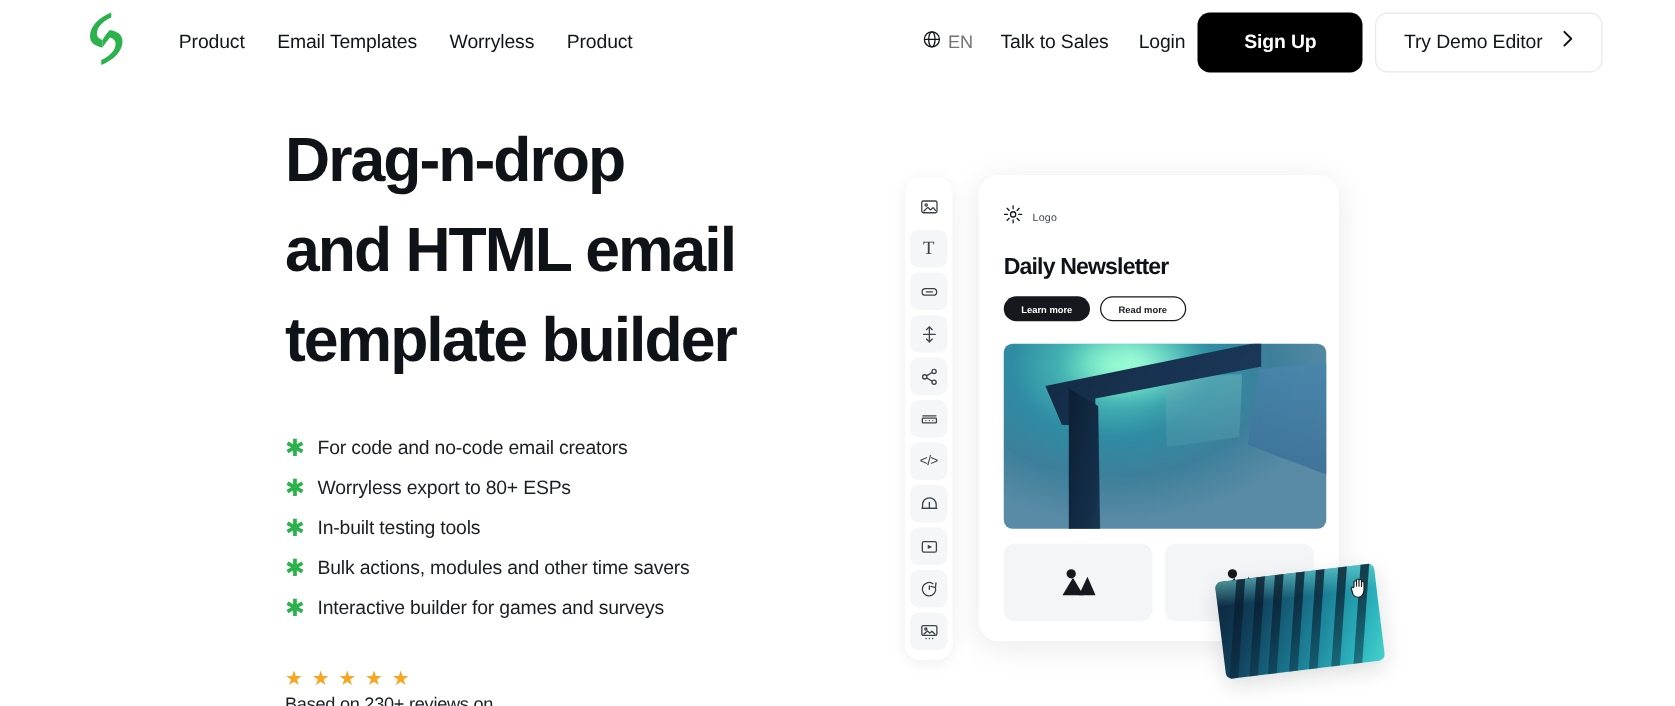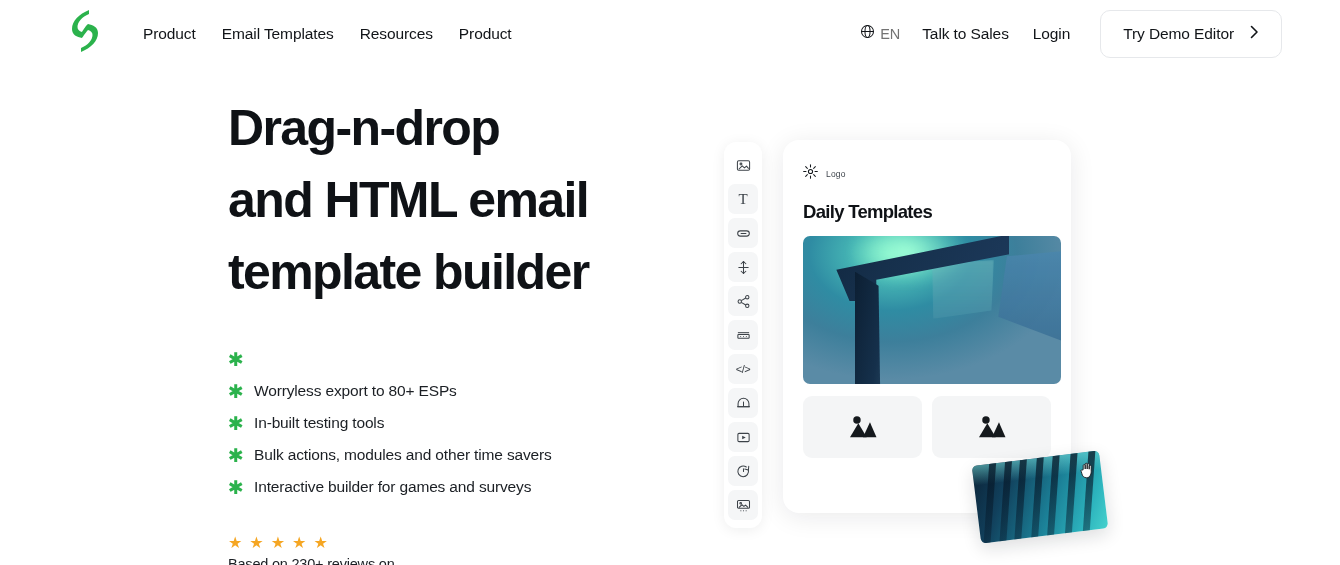--- a/index.html
+++ b/index.html
@@ -77,21 +77,21 @@
     margin-right: 22px;
     cursor: pointer;
   }
   .lang-switch .lang-label {
     font-size: 14.5px;
     color: #737373;
     letter-spacing: -0.1px;
   }
 
   .nav-right .nav-link { margin-right: 24px; }
-  .nav-right .nav-link.login { margin-right: 20px; }
+  .nav-right .nav-link.login { margin-right: 10px; }
 
   .btn-signup {
     height: 48px;
     padding: 0 37px;
     background: #000000;
     color: #ffffff;
     border: none;
     border-radius: 10px;
     font-size: 15.5px;
     font-weight: bold;
@@ -442,40 +442,41 @@
           <path d="M20 2 C10 6 3 13 3 21 C3 27 8 29 13 30 L13 24 C10 23 8.5 21.5 8.5 19 C8.5 14 13 9 20 6 Z" fill="#2bb24c"></path>
           <path d="M12 44 C22 40 29 33 29 25 C29 19 24 17 19 16 L19 22 C22 23 23.5 24.5 23.5 27 C23.5 32 19 37 12 40 Z" fill="#2bb24c"></path>
           <path d="M13 30 C13 30 16 25.5 19 22 L19 16 C16 18.5 13 24 13 24 Z" fill="#2bb24c"></path>
         </svg>
       </span>
     </div>
 
     <div class="nav-left">
       <a class="nav-link">Product</a>
       <a class="nav-link">Email Templates</a>
-      <a class="nav-link">Resources</a>
+      <a class="nav-link">Worryless</a>
       <a class="nav-link">Product</a>
     </div>
 
     <div class="nav-right">
 
       <div class="lang-switch">
         <span>
           <svg width="15" height="15" viewBox="0 0 16 16" fill="none" stroke="#111418" stroke-width="1.1">
             <circle cx="8" cy="8" r="6.4"></circle>
             <ellipse cx="8" cy="8" rx="2.7" ry="6.4"></ellipse>
             <line x1="1.7" y1="8" x2="14.3" y2="8"></line>
           </svg>
         </span>
         <span class="lang-label">EN</span>
       </div>
 
       <a class="nav-link">Talk to Sales</a>
       <a class="nav-link login">Login</a>
 
+      <button class="btn-signup">Sign Up</button>
 
       <button class="btn-demo">
         <span>Try Demo Editor</span>
         <span>
           <svg width="9" height="14" viewBox="0 0 9 14" fill="none" stroke="#111418" stroke-width="1.6" stroke-linecap="round" stroke-linejoin="round">
             <polyline points="1.5,1.5 7,7 1.5,12.5"></polyline>
           </svg>
         </span>
       </button>
     </div>
@@ -483,20 +484,21 @@
 
   <div class="hero-left">
 
     <h1 class="headline">Drag-n-drop
 and HTML email
 template builder</h1>
 
     <ul class="features">
       <li class="feature-row">
         <span class="feat-star">✱</span>
+        <span class="feat-text">For code and no-code email creators</span>
       </li>
       <li class="feature-row">
         <span class="feat-star">✱</span>
         <span class="feat-text">Worryless export to 80+ ESPs</span>
       </li>
       <li class="feature-row">
         <span class="feat-star">✱</span>
         <span class="feat-text">In-built testing tools</span>
       </li>
       <li class="feature-row">
@@ -643,22 +645,26 @@
             <line x1="14.4" y1="9" x2="17.2" y2="9"></line>
             <line x1="3.2" y1="3.2" x2="5.2" y2="5.2"></line>
             <line x1="12.8" y1="12.8" x2="14.8" y2="14.8"></line>
             <line x1="3.2" y1="14.8" x2="5.2" y2="12.8"></line>
             <line x1="12.8" y1="5.2" x2="14.8" y2="3.2"></line>
           </svg>
         </span>
         <span class="brand-name">Logo</span>
       </div>
 
-      <div class="news-title">Daily Templates</div>
-
+      <div class="news-title">Daily Newsletter</div>
+
+      <div class="news-btns">
+        <div class="nb dark">Learn more</div>
+        <div class="nb light">Read more</div>
+      </div>
 
       <div class="hero-img">
         <div class="glow"></div>
         <div class="wall-m"></div>
         <div class="wall-r"></div>
         <div class="beam-top"></div>
         <div class="pillar"></div>
       </div>
 
       <div class="placeholders">

